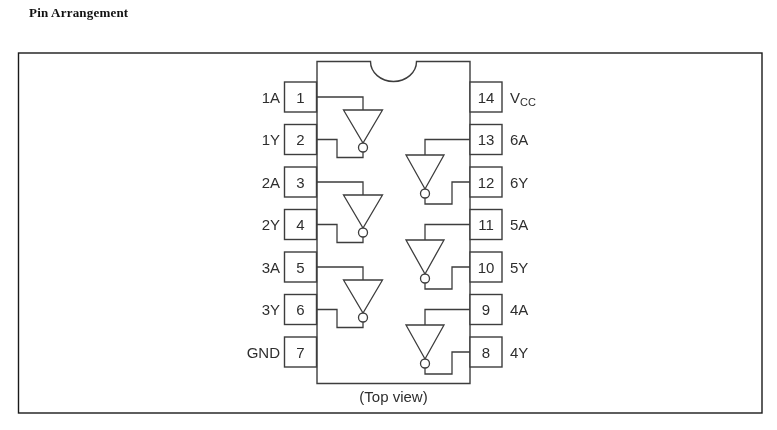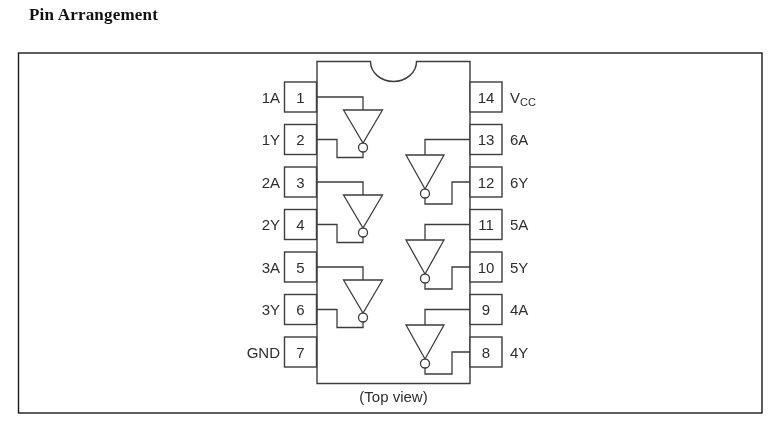--- a/index.html
+++ b/index.html
@@ -1,19 +1,19 @@
 <!DOCTYPE html>
 <html><head>
 <meta charset="utf-8">
 <style>
   html,body{margin:0;padding:0;background:#ffffff;}
   .page{position:relative;width:777px;height:430px;background:#ffffff;overflow:hidden;
         font-family:"Liberation Sans",sans-serif;}
   .page-title{position:absolute;left:29px;top:5px;font-family:"Liberation Serif",serif;
-        font-weight:bold;font-size:17px;color:#111;letter-spacing:0.2px;}
+        font-weight:bold;font-size:13px;color:#111;letter-spacing:0.2px;}
   svg{position:absolute;left:0;top:0;}
   svg text{font-family:"Liberation Sans",sans-serif;font-size:15px;fill:#2e2e2e;}
   svg .sub{font-size:11px;}
   .wire{fill:none;stroke:#3d3d3d;stroke-width:1.3;}
   .shape{fill:#ffffff;stroke:#3d3d3d;stroke-width:1.3;}
   .pinbox{fill:#ffffff;stroke:#3d3d3d;stroke-width:1.4;}
   .outer{fill:none;stroke:#1a1a1a;stroke-width:1.4;}
   .pkg{fill:#ffffff;stroke:#3d3d3d;stroke-width:1.4;}
 </style>
 </head>

